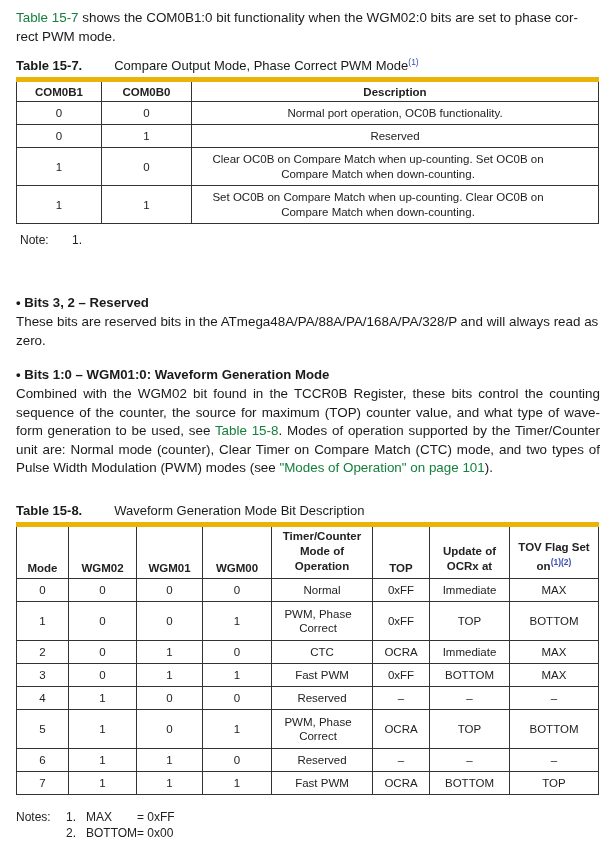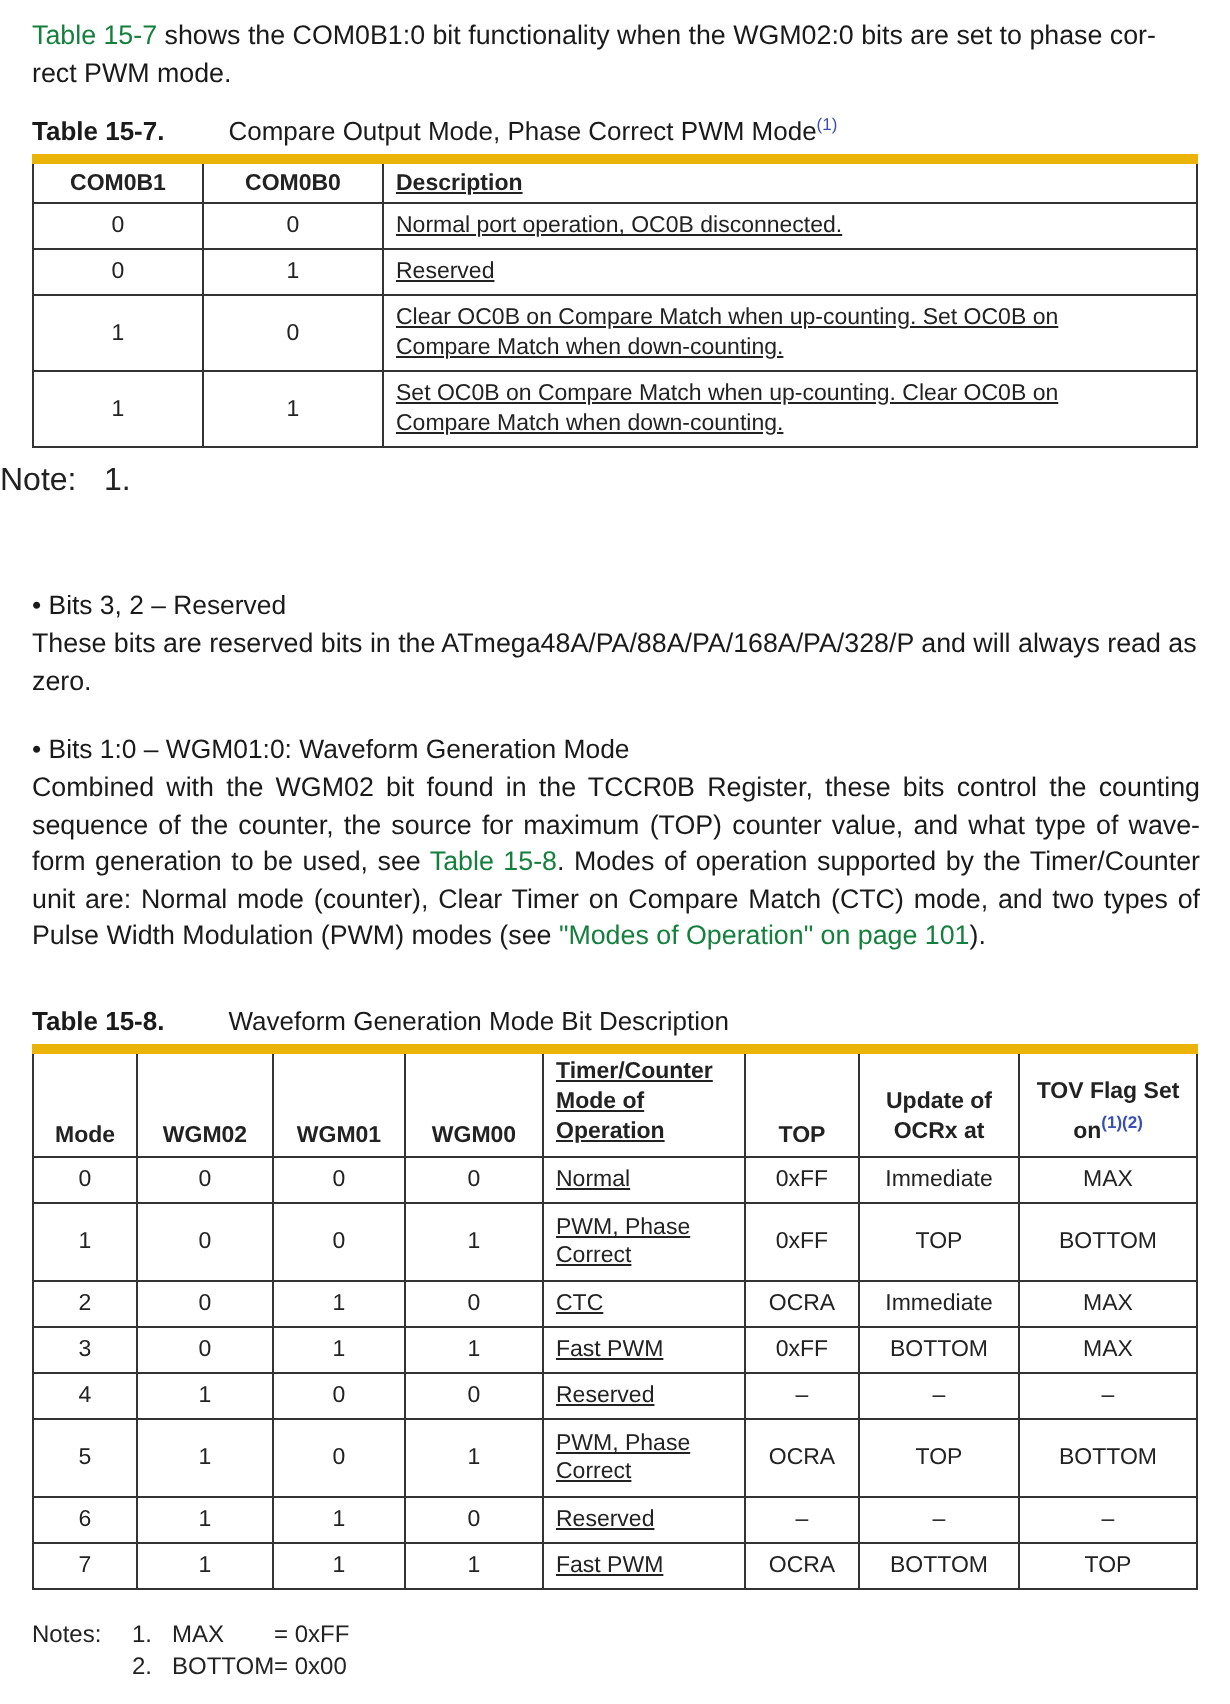--- a/index.html
+++ b/index.html
@@ -11,26 +11,26 @@
   .link { color: #15803d; }
   .caption { position: absolute; left: 16px; font-size: 13px; white-space: nowrap; }
   .caption b { font-weight: bold; margin-right: 32px; }
   sup.fn { font-size: 8.5px; color: #3a4fb3; vertical-align: 5px; }
   table.t { position: absolute; left: 16px; width: 583px; border-collapse: collapse;
             font-size: 11.5px; color: #222; }
   table.t th, table.t td { border: 1px solid #333; padding: 0 6px; }
   table.t thead tr:first-child th { border-top: 5px solid #eab308; }
   table.t th { font-weight: bold; text-align: center; }
   table.t td { text-align: center; }
-  table.t td.left, table.t th.left { text-align: left; text-decoration: underline; }
-  .note { position: absolute; left: 0; font-size: 16px; line-height: 15.5px; color: #222; }
+  table.t td.left, table.t th.left { text-align: center; }
+  .note { position: absolute; left: 20px; font-size: 12px; line-height: 15.5px; color: #222; }
   .note .lbl { position: absolute; left: 0; }
   .note .num { position: absolute; left: 52px; }
   .note .txt { position: absolute; left: 69px; width: 512px; }
-  .bullet { position: absolute; left: 16px; font-size: 13.2px; font-weight: normal; }
+  .bullet { position: absolute; left: 16px; font-size: 13.2px; font-weight: bold; }
   .notes2 { position: absolute; left: 16px; font-size: 12px; line-height: 16px; color:#222; }
 </style>
 </head>
 <body>
 
 <div class="p" style="top:9px;">
   <span class="link">Table 15-7</span><span> shows the COM0B1:0 bit functionality when the WGM02:0 bits are set to phase cor-</span><br>
   <span>rect PWM mode.</span>
 </div>
 
@@ -48,21 +48,21 @@
     <tr style="height:22px">
       <th>COM0B1</th>
       <th>COM0B0</th>
       <th class="left">Description</th>
     </tr>
   </thead>
   <tbody>
     <tr style="height:23px">
       <td>0</td>
       <td>0</td>
-      <td class="left">Normal port operation, OC0B disconnected.</td>
+      <td class="left">Normal port operation, OC0B functionality.</td>
     </tr>
     <tr style="height:23px">
       <td>0</td>
       <td>1</td>
       <td class="left">Reserved</td>
     </tr>
     <tr style="height:38px">
       <td>1</td>
       <td>0</td>
       <td class="left" style="line-height:15px;padding-right:40px">Clear OC0B on Compare Match when up-counting. Set OC0B on Compare Match when down-counting.</td>

